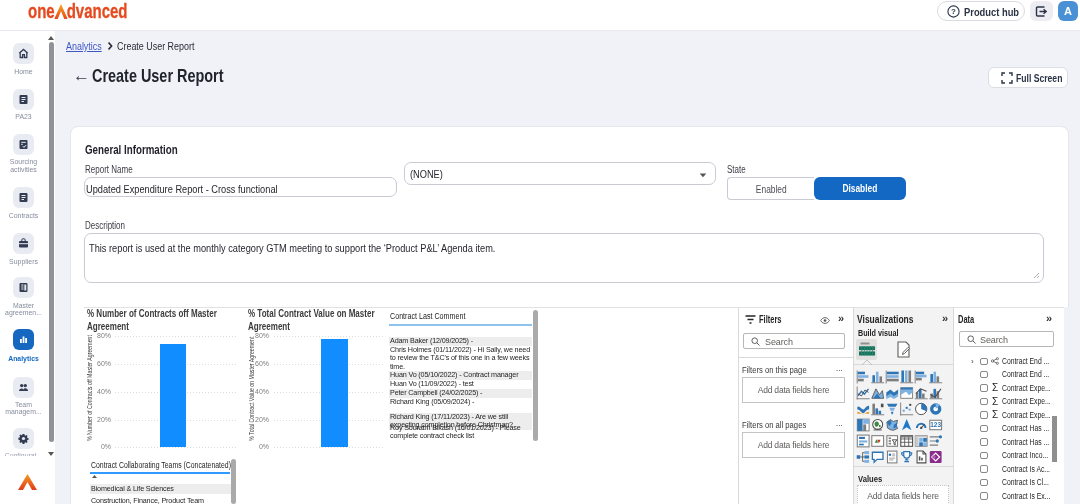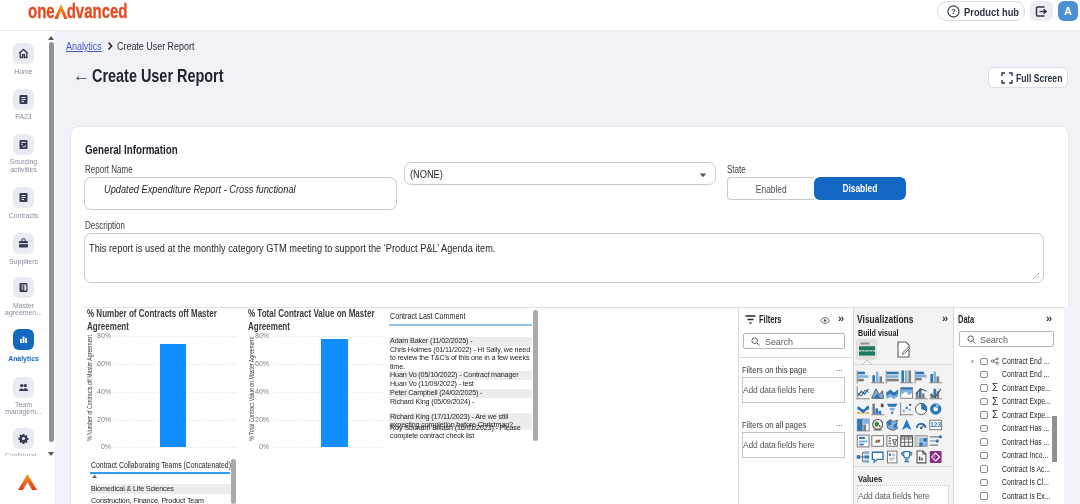--- a/index.html
+++ b/index.html
@@ -47,21 +47,21 @@
 .bar { position:absolute; background:#118dff; }
 .rot { position:absolute; font-size:6.4px; color:#3d3d3d; transform:rotate(-90deg) scaleX(0.82); transform-origin:left top; white-space:nowrap; }
 .crow { position:absolute; left:389px; width:143px; font-size:7.2px; color:#252423; line-height:8.4px; padding-left:1px; white-space:nowrap; overflow:hidden; letter-spacing:-0.15px; }
 .crow.g { background:#ededed; }
 
 .pane-h { position:absolute; font-size:10px; font-weight:bold; color:#252423; transform:scaleX(0.75); transform-origin:0 0; white-space:nowrap; }
 .chev2 { position:absolute; font-size:11px; font-weight:bold; color:#333; }
 .searchbox { position:absolute; background:#fff; border:1px solid #b8b6b4; border-radius:2px; }
 .searchbox .stx { position:absolute; font-size:9px; color:#605e5c; letter-spacing:-0.1px; }
 .fsec { position:absolute; font-size:9px; color:#3b3a39; transform:scaleX(0.85); transform-origin:0 0; white-space:nowrap; }
-.addbox { position:absolute; border:1px solid #c6c4c2; background:#fff; font-size:8.5px; color:#605e5c; letter-spacing:-0.2px; }
+.addbox { position:absolute; border:1px solid #c6c4c2; background:#fff; font-size:8.5px; color:#605e5c; text-align:center; letter-spacing:-0.2px; }
 .vizbg { position:absolute; background:#f3f3f3; }
 .pdiv { position:absolute; background:#d9d9d9; }
 .drow { position:absolute; font-size:8.5px; color:#252423; white-space:nowrap; transform:scaleX(0.8); transform-origin:0 0; }
 .cbx { position:absolute; width:7.5px; height:7.5px; border:1px solid #8a8886; border-radius:2px; background:#fff; }
 </style>
 </head>
 <body>
 
 <div id="content"></div>
 
@@ -190,21 +190,21 @@
       <path d="M1 4V1h3M8 1h3v3M11 8v3H8M4 11H1V8" fill="none" stroke="#2b3445" stroke-width="1.4"></path>
     </svg>
   <span>Full Screen</span>
 </div>
 
 <div id="card"></div>
 <div id="giTitle">General Information</div>
 <div class="flabel" style="left:85px; top:164px;">Report Name</div>
 <div class="flabel" style="left:406px; top:164px;">Category</div>
 <div class="flabel" style="left:727px; top:164px;">State</div>
-<div class="finput" style="left:84px; top:177px; width:313px; height:33px; line-height:22px; padding-left:19px;font-style:italic;"><span class="nx">Updated Expenditure Report - Cross functional</span></div>
+<div class="finput" style="left:84px; top:177px; width:313px; height:20px; line-height:22px; padding-left:1px;"><span class="nx">Updated Expenditure Report - Cross functional</span></div>
 <div class="finput" style="left:404px; top:162px; width:312px; height:23px; line-height:22px; padding-left:5px;"><span class="nx">(NONE)</span>
   <svg width="8" height="5" style="position:absolute;right:8px;top:10px" viewBox="0 0 9 6">
       <path d="M0.5 0.5L4.5 5L8.5 0.5z" fill="#555"></path>
     </svg>
 </div>
 <div id="stEnabled"><span style="display:inline-block;transform:scaleX(0.8)">Enabled</span></div>
 <div id="stDisabled"><span style="display:inline-block;transform:scaleX(0.8)">Disabled</span></div>
 <div class="flabel" style="left:85px; top:220px;">Description</div>
 <div id="descbox">
     <span>This report is used at the monthly category GTM meeting to support the ‘Product P&amp;L’ Agenda item.</span>
@@ -236,21 +236,21 @@
 <div class="ylab" style="left:251px; top:443px;">0%</div>
 <div class="grid" style="left:274px; top:336px; width:111px;"></div>
 <div class="grid" style="left:274px; top:364px; width:111px;"></div>
 <div class="grid" style="left:274px; top:392px; width:111px;"></div>
 <div class="grid" style="left:274px; top:420px; width:111px;"></div>
 <div class="grid" style="left:274px; top:447px; width:111px;"></div>
 <div class="bar" style="left:321px; top:339px; width:27px; height:108px;"></div>
 
 <div class="crow" style="top:312px; font-size:8.5px; letter-spacing:0;"><span style="display:inline-block;transform:scaleX(0.84);transform-origin:0 50%;">Contract Last Comment</span></div>
 <div style="position:absolute; left:389px; top:324px; width:143px; height:2px; background:#8ec2ef;"></div>
-<div class="crow g" style="top:337px; height:9px;">Adam Baker (11/02/2025) -</div>
+<div class="crow g" style="top:337px; height:9px;">Adam Baker (12/09/2025) -</div>
 <div class="crow" style="top:346px; height:25px;">Chris Holmes (01/11/2022) - Hi Sally, we need<br>to review the T&amp;C's of this one in a few weeks<br>time.</div>
 <div class="crow g" style="top:371px; height:9px;">Huan Vo (05/10/2022) - Contract manager</div>
 <div class="crow" style="top:380px; height:9px;">Huan Vo (11/09/2022) - test</div>
 <div class="crow g" style="top:389px; height:9px;">Peter Campbell (24/02/2025) -</div>
 <div class="crow" style="top:398px; height:9px;">Richard King (05/09/2024) -</div>
 <div class="crow g" style="top:413px; height:17px;">Richard King (17/11/2023) - Are we still<br>expecting completion before Christman?</div>
 <div class="crow" style="top:424px; height:17px;">Roy Sourabh Bikash (16/01/2023) - Please<br>complete contract check list</div>
 <div style="position:absolute; left:533px; top:310px; width:5px; height:131px; background:#aaa; border-radius:3px;"></div>
 
 <div class="crow" style="left:90px; top:461px; font-size:8.5px; width:160px; overflow:visible; letter-spacing:0;"><span style="display:inline-block;transform:scaleX(0.81);transform-origin:0 50%;">Contract Collaborating Teams (Concatenated)</span></div>

